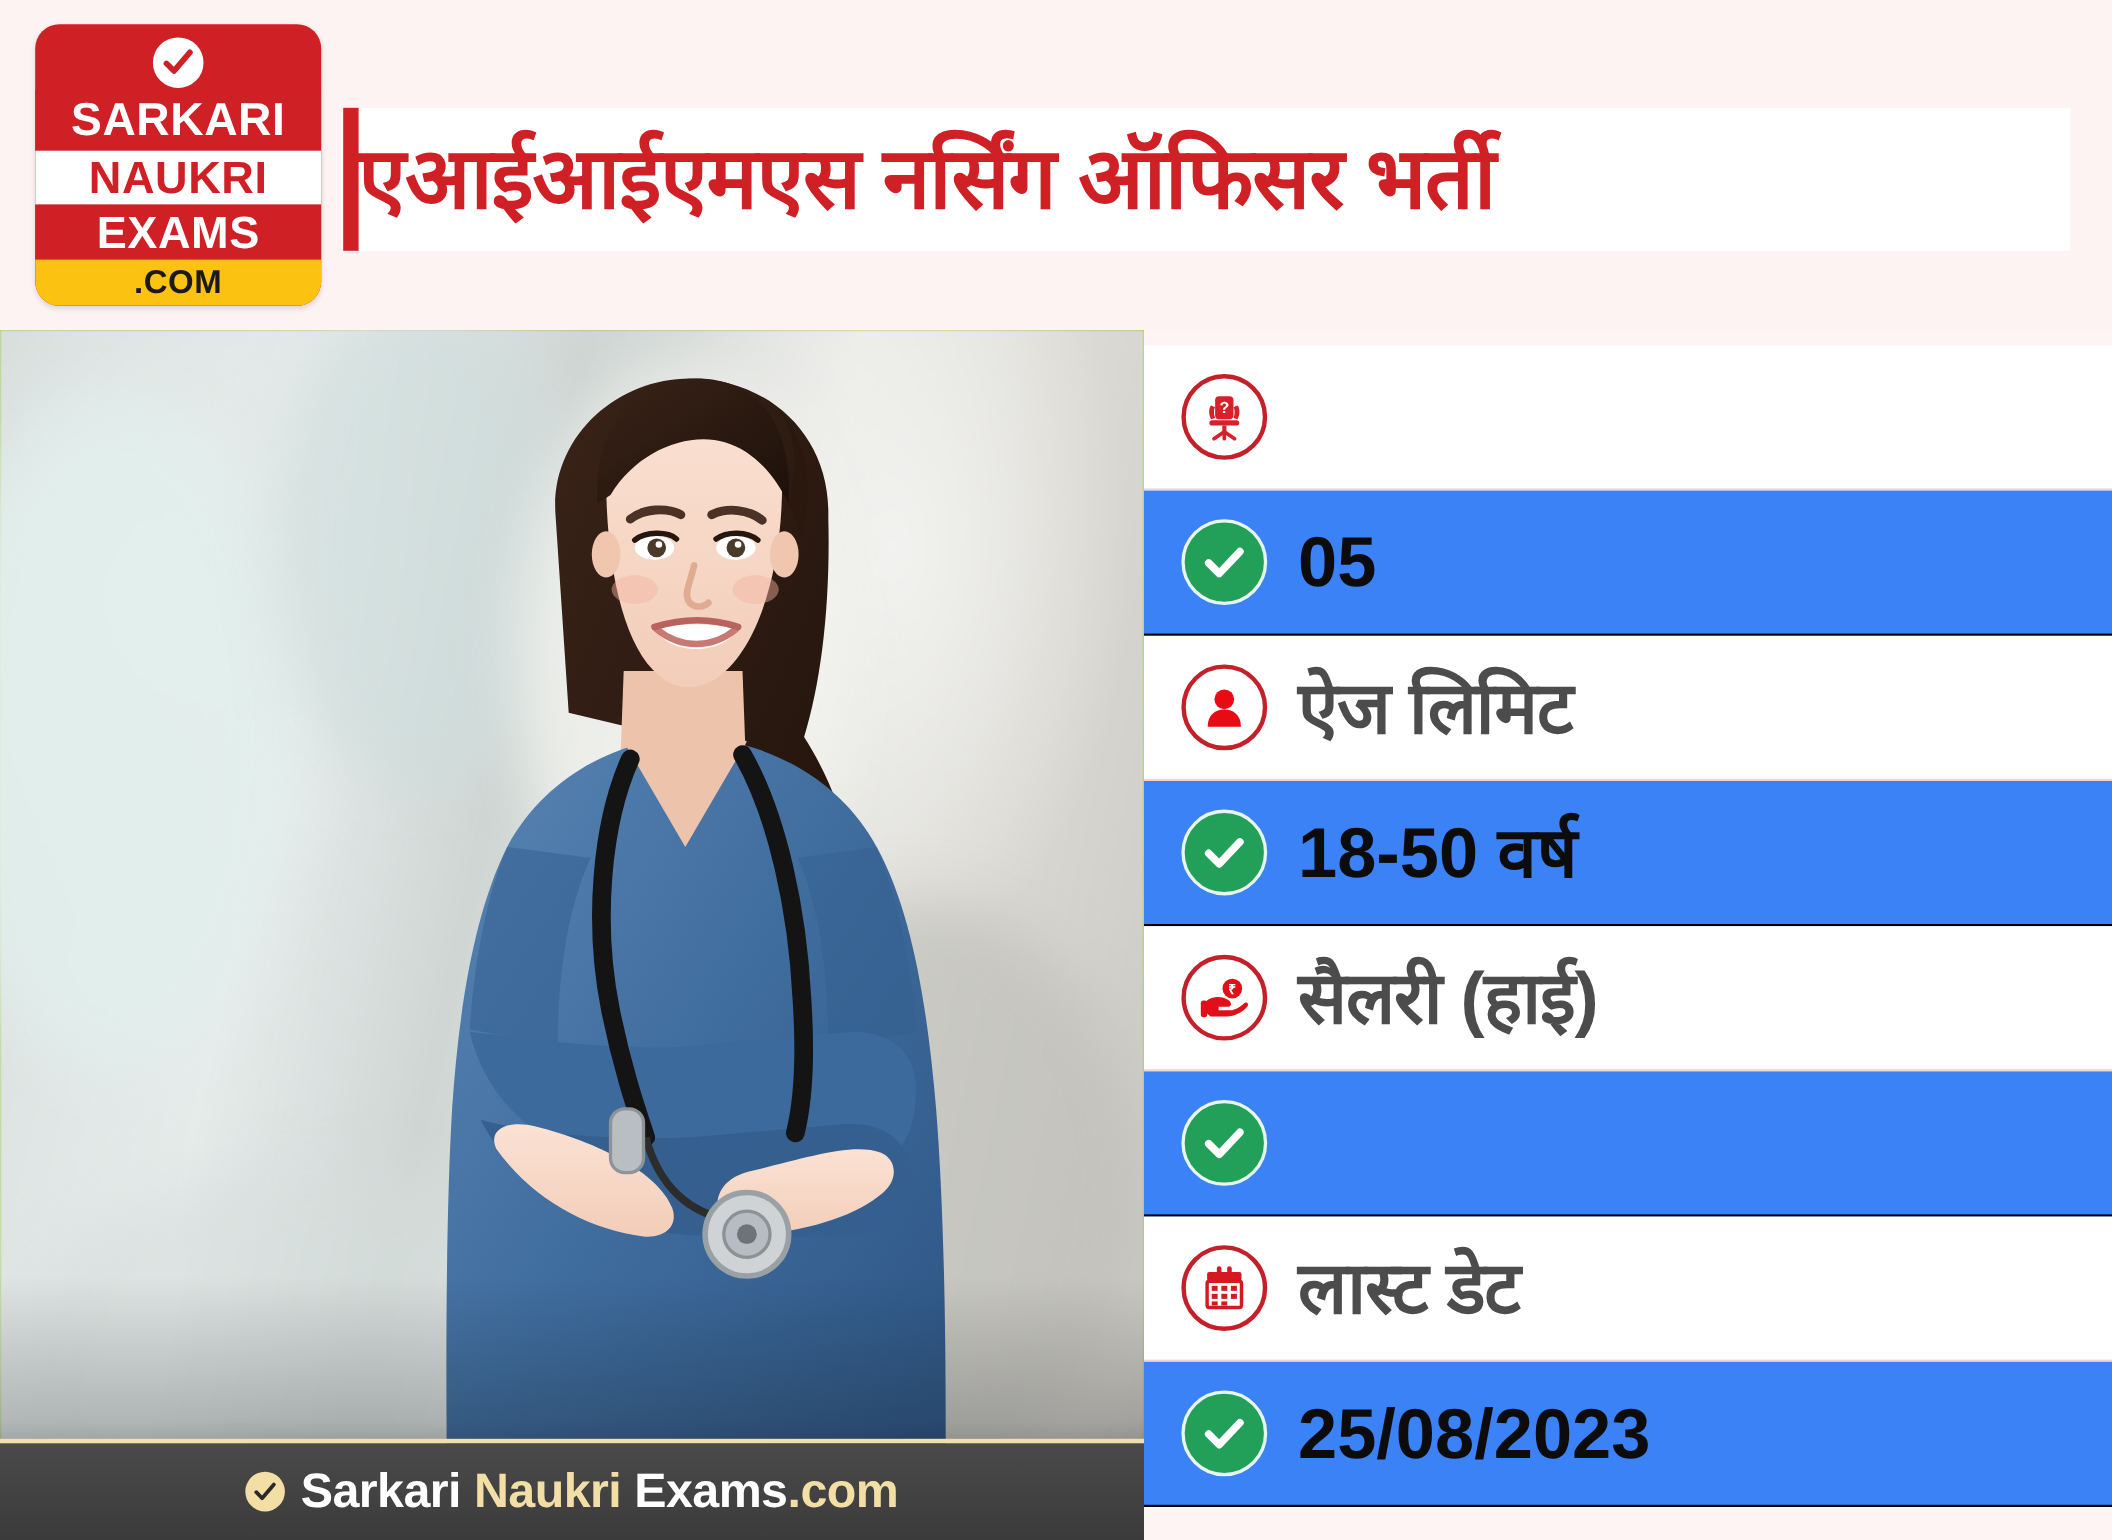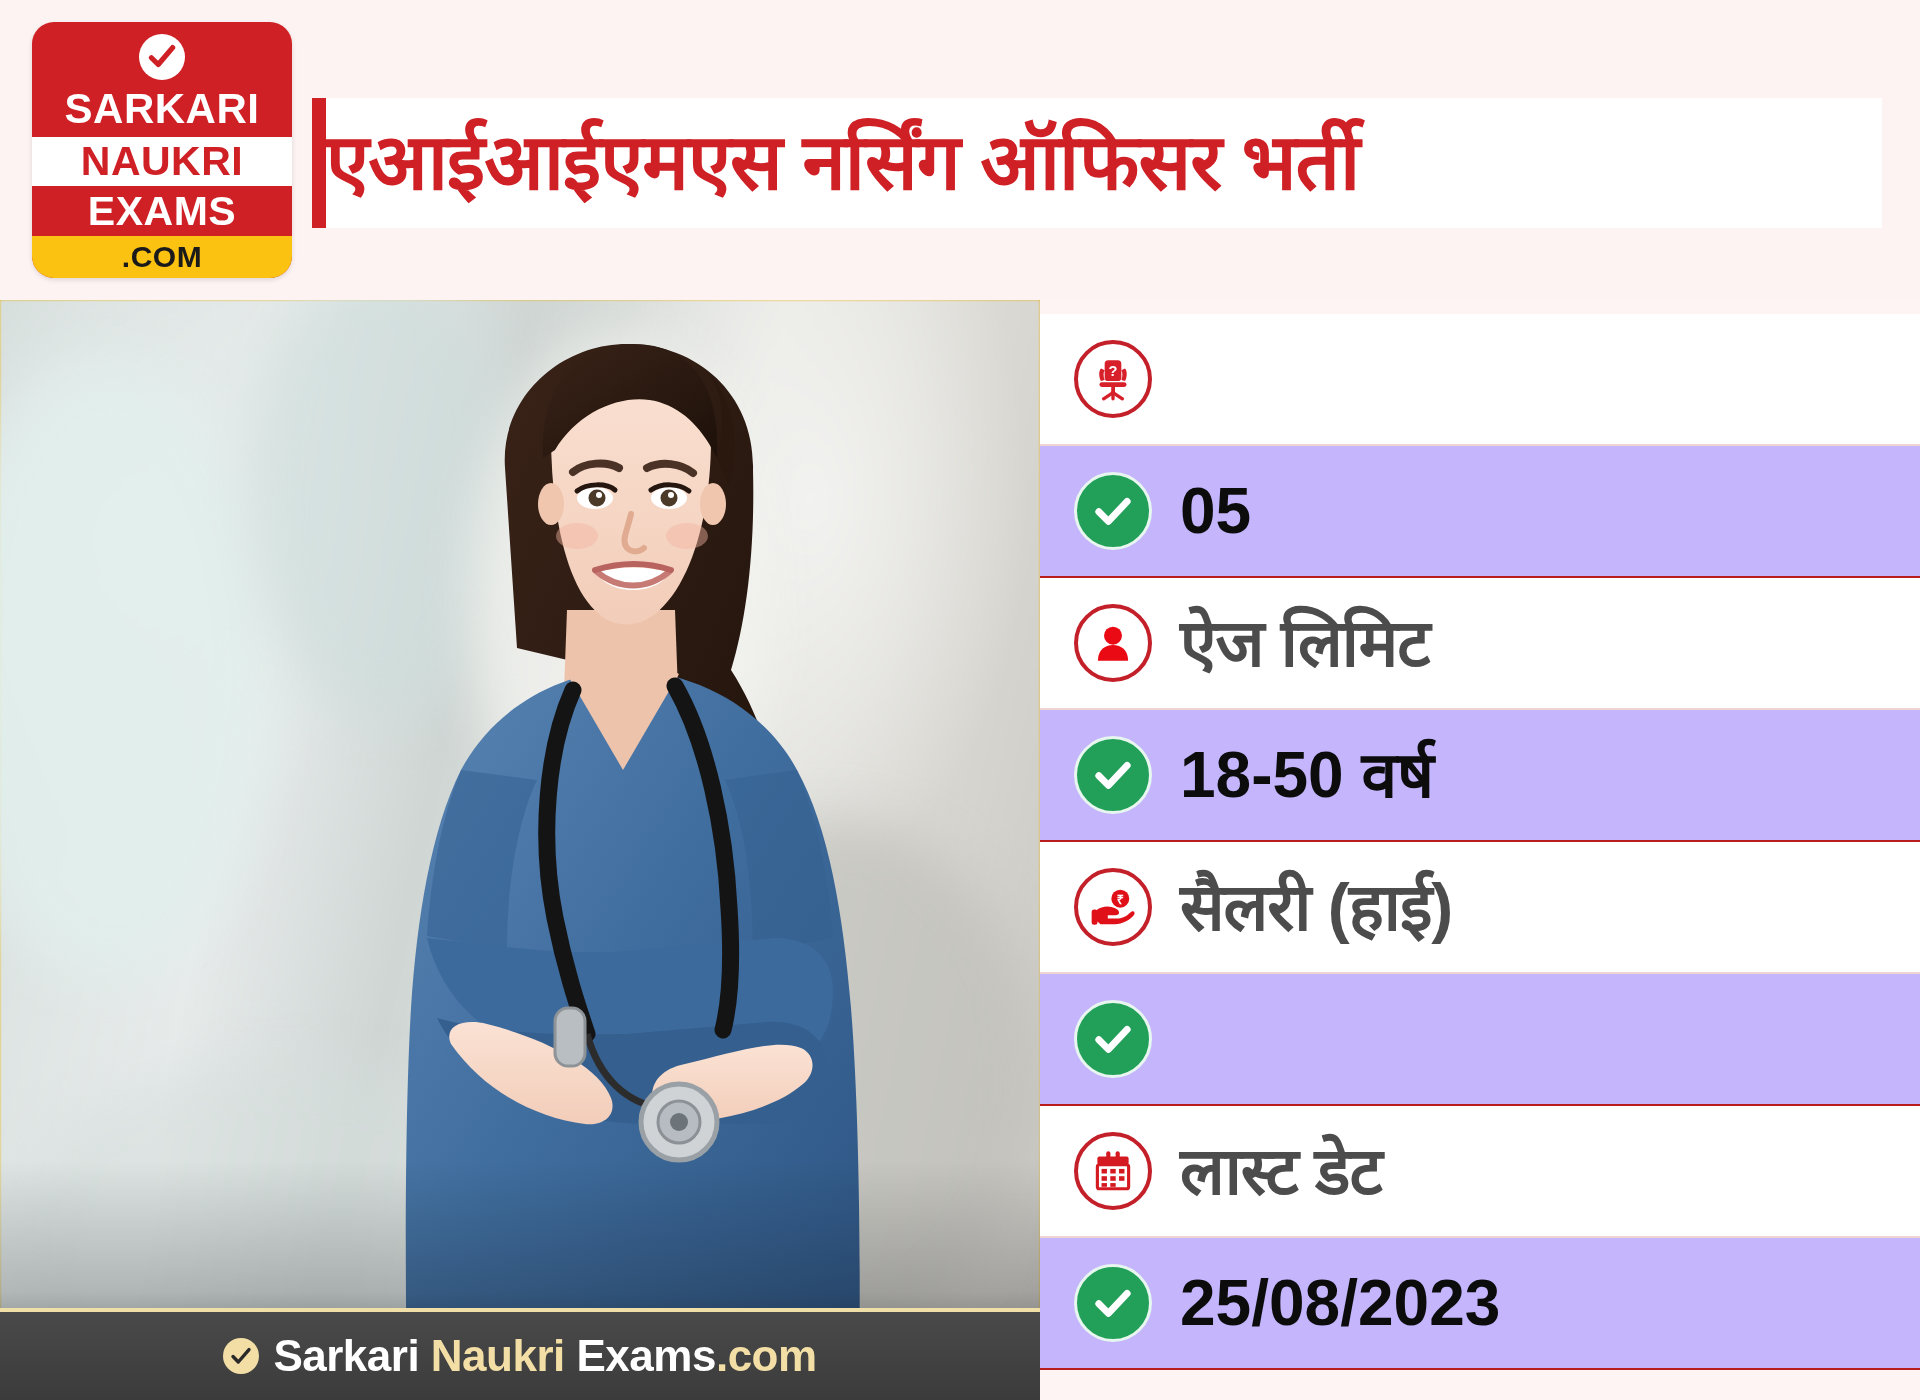--- a/index.html
+++ b/index.html
@@ -40,21 +40,21 @@
   .title-text {
     flex:1; 
     color:#cf2026; font-weight:bold; font-size:78px; line-height:1.05;
     white-space:nowrap; letter-spacing:-1px;
   }
 
   
   .main { position:absolute; left:0; top:300px; width:1920px; height:1100px; }
 
   
-  .photo { position:absolute; left:0; top:0; width:1040px; height:1100px; overflow:hidden; background:#eab308; }
+  .photo { position:absolute; left:0; top:0; width:1040px; height:1100px; overflow:hidden; background:#84cc16; }
   .photo-bg {
     position:absolute; inset:0;
     background:
       radial-gradient(ellipse 360px 440px at 14% 22%, #e8efee 0%, rgba(232,239,238,0) 70%),
       radial-gradient(ellipse 300px 520px at 78% 18%, #f2f2f0 0%, rgba(242,242,240,0) 72%),
       linear-gradient(102deg, #d6dedc 0%, #e7eceb 26%, #cfd6d4 42%, #e9e9e5 62%, #d9d8d2 80%, #c9c7c1 100%);
     filter:blur(1px);
   }
   .photo-blob { position:absolute; border-radius:50%; filter:blur(26px); }
   .pb1 { left:-60px; top:60px;  width:330px; height:620px; background:rgba(226,238,236,.85); }
@@ -84,21 +84,21 @@
   .footer-text { font-size:44px; font-weight:bold; color:#ffffff; white-space:nowrap; letter-spacing:-.5px; }
   .footer-text .gold { color:#f3dfa6; }
 
   
   .panel { position:absolute; left:1040px; top:0; width:880px; height:1100px; padding-top:14px; }
   .row {
     position:relative; width:880px; height:132px;
     display:flex; align-items:center; padding-left:34px; gap:28px;
   }
   .row.label { background:#ffffff; border-bottom:2px solid #f0d4d4; }
-  .row.value { background:#c4b5fd; border-bottom:2px solid #b91c1c; }
+  .row.value { background:#3b82f6; border-bottom:2px solid #000000; }
 
   .icon-circle {
     width:78px; height:78px; border-radius:50%; flex:none;
     display:flex; align-items:center; justify-content:center;
   }
   .icon-circle.outline { border:4px solid #c4202a; background:#fff; }
   .icon-circle.green { background:#22a05a; border:3px solid #e7f6ee; }
   .icon-circle svg { display:block; }
 
   .row-label-text {

